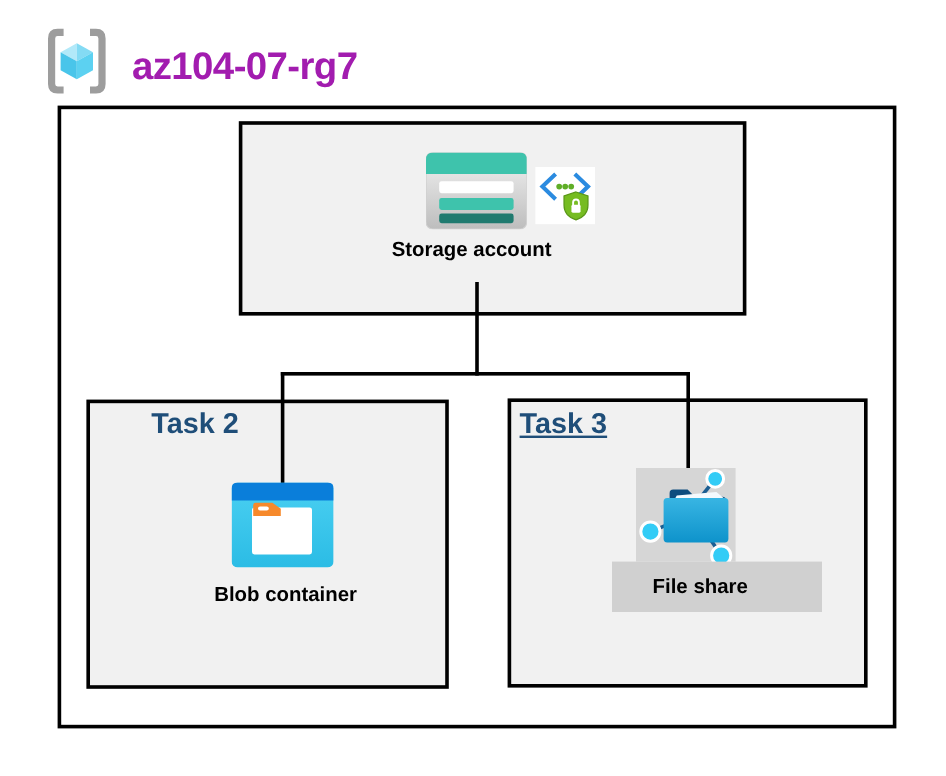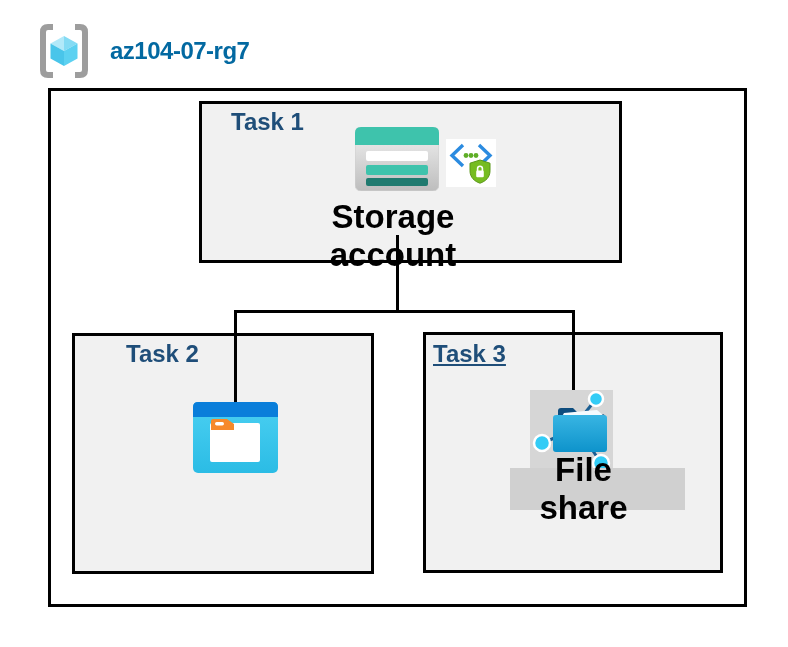--- a/index.html
+++ b/index.html
@@ -1,29 +1,29 @@
 <!DOCTYPE html>
 <html><head>
 <meta charset="utf-8">
 <style>
   html,body{margin:0;padding:0;background:#ffffff;}
   body{font-family:"Liberation Sans",sans-serif;}
   .canvas{position:relative;width:788px;height:647px;background:#ffffff;overflow:hidden;}
   .abs{position:absolute;}
-  .rg-title{left:110px;top:37px;font-size:24px;font-weight:700;color:#0369a1;letter-spacing:-0.5px;}
+  .rg-title{left:110px;top:37px;font-size:32px;font-weight:700;color:#a21caf;letter-spacing:-0.5px;}
   .outer-box{left:48px;top:88px;width:699px;height:519px;border:3px solid #000000;background:#ffffff;box-sizing:border-box;}
   .task-box{background:#F1F1F1;border:3px solid #000000;box-sizing:border-box;}
   .task1{left:199px;top:101px;width:423px;height:162px;}
   .task2{left:72px;top:333px;width:302px;height:241px;}
   .task3{left:423px;top:332px;width:300px;height:241px;}
   .task-label{font-size:24px;font-weight:700;color:#1F4E79;}
   .task1-label{left:231px;top:108px;}
   .task2-label{left:90px;top:340px;margin-left:36px;}
   .task3-label{left:433px;top:340px;text-decoration:underline;}
-  .res-label{font-size:33px;font-weight:700;color:#000000;text-align:center;}
+  .res-label{font-size:17px;font-weight:700;color:#000000;text-align:center;}
   .storage-text{left:268px;top:198px;width:250px;}
   .blob-text{left:113px;top:486px;width:250px;}
   .fs-gray{left:530px;top:390px;width:83px;height:78px;background:#D6D6D6;}
   .fs-label-bg{left:510px;top:468px;width:175px;height:42px;background:#D0D0D0;display:flex;align-items:center;justify-content:center;padding-right:28px;box-sizing:border-box;}
   .conn{background:#000000;}
   .conn-v1{left:396px;top:235px;width:3px;height:78px;}
   .conn-h1{left:234px;top:310px;width:341px;height:3px;}
   .conn-v2{left:234px;top:310px;width:3px;height:94px;}
   .conn-v3{left:572px;top:310px;width:3px;height:82px;}
   svg{display:block;}
@@ -47,21 +47,20 @@
 
   <div class="abs task-box task1"></div>
   <div class="abs task-box task2"></div>
   <div class="abs task-box task3"></div>
 
   <div class="abs conn conn-v1"></div>
   <div class="abs conn conn-h1"></div>
   <div class="abs conn conn-v2"></div>
   <div class="abs conn conn-v3"></div>
 
-  <div class="abs task-label task1-label">Task 1</div>
   <div class="abs task-label task2-label">Task 2</div>
   <div class="abs task-label task3-label">Task 3</div>
 
   <svg class="abs" style="left:355px;top:127px" width="84" height="64" viewBox="0 0 84 64">
     <defs>
       <linearGradient id="sgBody" x1="0" y1="0" x2="0" y2="1">
         <stop offset="0" stop-color="#F2F2F2"></stop>
           <stop offset="1" stop-color="#BDBDBD"></stop>
       </linearGradient>
     </defs>
@@ -93,20 +92,21 @@
           <stop offset="1" stop-color="#2BBCE5"></stop>
       </linearGradient>
     </defs>
     <rect x="0" y="0" width="85" height="71" rx="5" fill="url(#blobBody)"></rect>
     <path d="M0 5 Q0 0 5 0 H80 Q85 0 85 5 V15 H0 Z" fill="#0A7EDA"></path>
     <rect x="17" y="21" width="50" height="39" rx="2" fill="#FFFFFF"></rect>
     <path d="M18 28 V19 Q18 17 20 17 H34 L41 22 V28 Z" fill="#F6892B"></path>
     <rect x="22" y="20" width="9" height="3.5" rx="1.7" fill="#FFFFFF"></rect>
   </svg>
 
+  <div class="abs res-label blob-text">Blob container</div>
 
   <div class="abs fs-gray"></div>
   <svg class="abs" style="left:527px;top:387px" width="90" height="86" viewBox="0 0 90 86">
     <defs>
       <linearGradient id="fsBody" x1="0" y1="0" x2="0" y2="1">
         <stop offset="0" stop-color="#38B5E3"></stop>
           <stop offset="1" stop-color="#0E93CB"></stop>
       </linearGradient>
     </defs>
     <line x1="69" y1="12" x2="58" y2="26" stroke="#1B5E92" stroke-width="3"></line>

